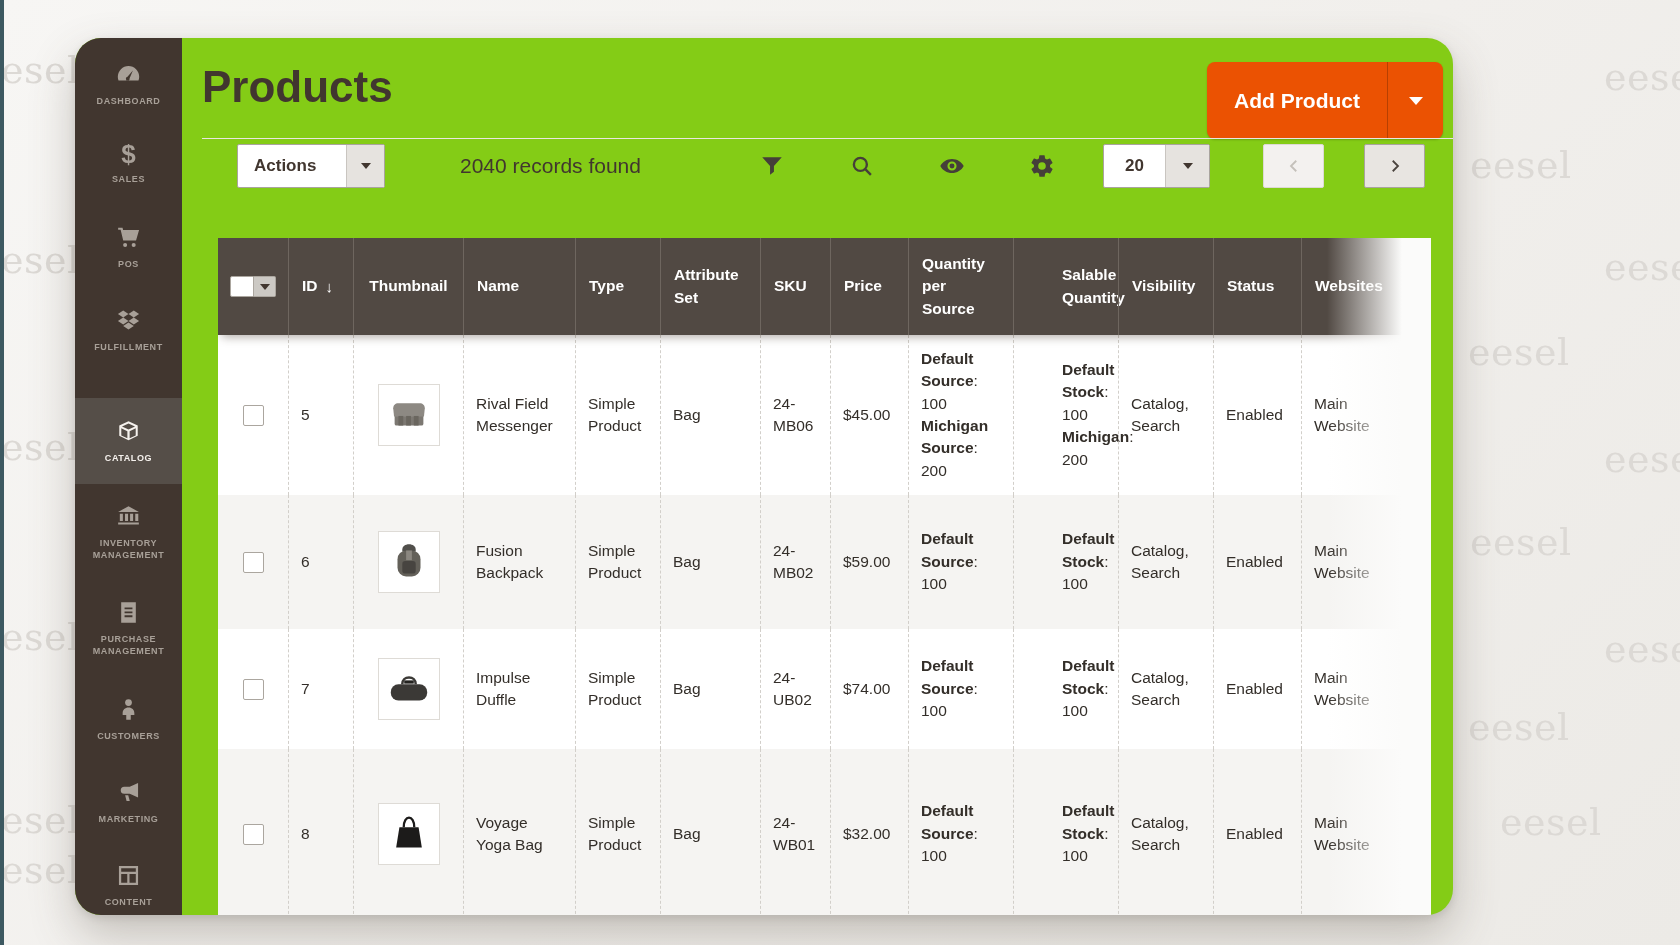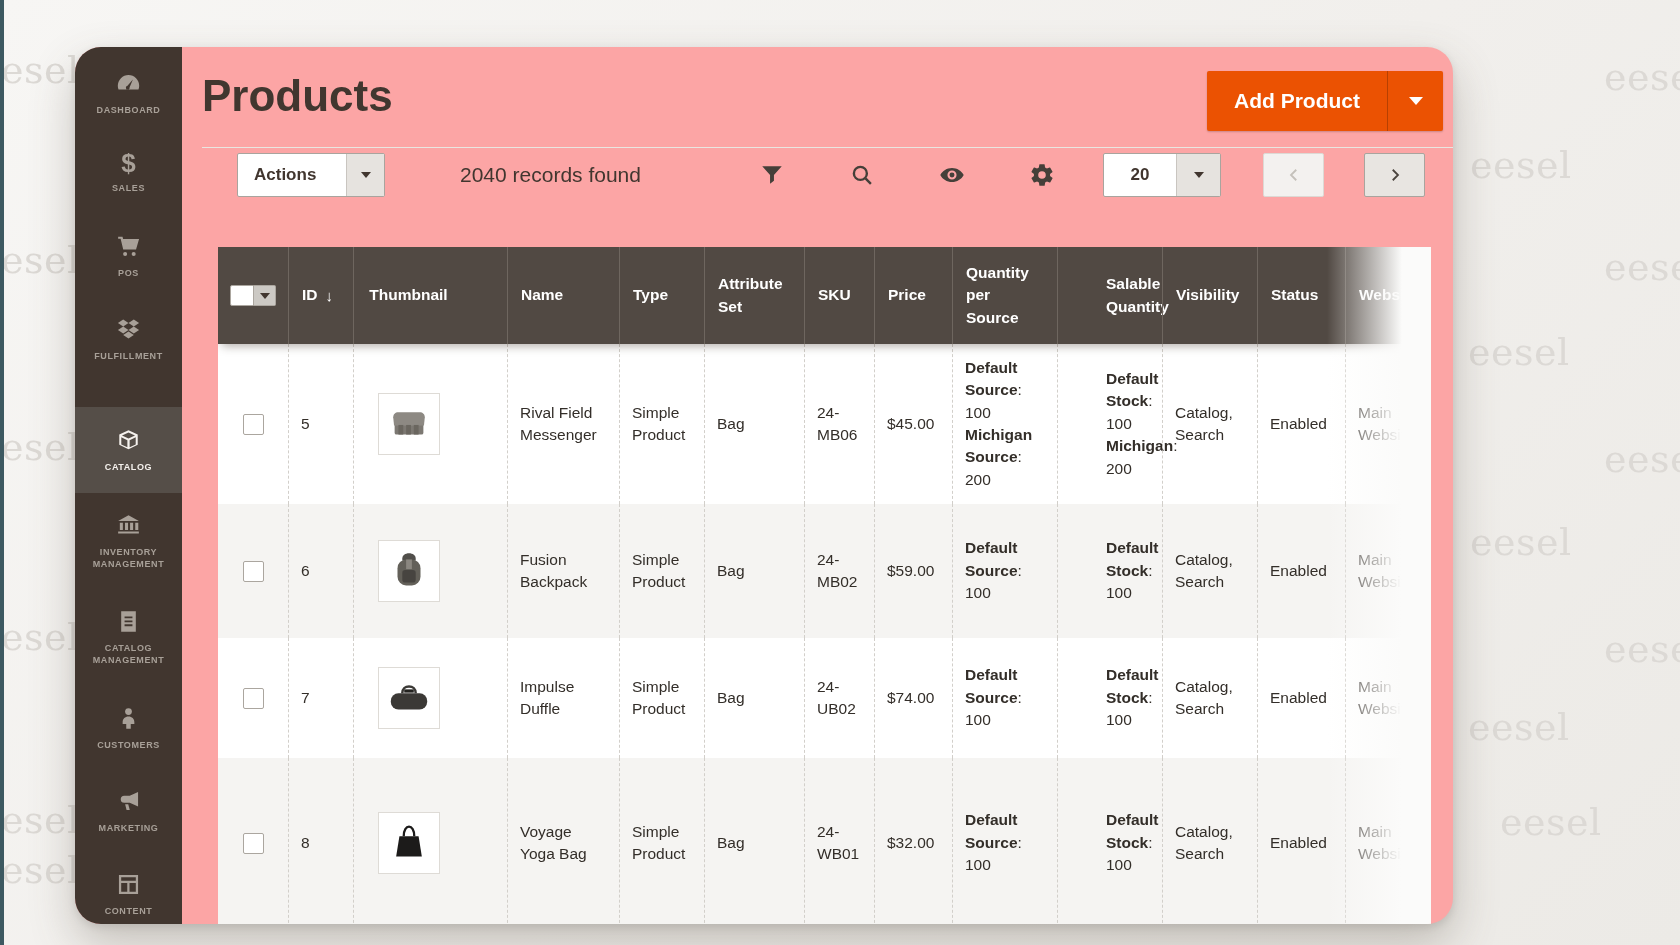--- a/index.html
+++ b/index.html
@@ -12,40 +12,40 @@
   }
   .watermark {
     position:absolute; font-family:"DejaVu Serif", serif;
     font-size:38px; color:#dcd9d5; letter-spacing:.5px; z-index:0;
     user-select:none; white-space:nowrap;
   }
   .edge-strip { position:absolute; left:0; top:0; width:4px; height:100%; background:#3d5961; z-index:2; }
 
   
   .card {
-    position:absolute; left:75px; top:47px; width:1378px; height:877px;
-    background:#fca5a5; border-radius:26px; overflow:hidden; display:flex; z-index:1;
+    position:absolute; left:75px; top:38px; width:1378px; height:877px;
+    background:#84cc16; border-radius:26px; overflow:hidden; display:flex; z-index:1;
     box-shadow:0 20px 45px rgba(90,78,66,.30), 0 3px 8px rgba(0,0,0,.10);
   }
 
   
   .sidebar { width:107px; flex:none; background:var(--sidebar,#41362f); padding-top:6px; display:flex; flex-direction:column; }
   .side-item { display:flex; flex-direction:column; align-items:center; justify-content:center; gap:8px;
     color:#a8a098; cursor:pointer; padding:0 6px; }
   .side-item svg { width:27px; height:27px; flex:none; }
   .side-item .dollar { font-size:26px; font-weight:bold; line-height:24px; }
   .side-item .side-label { font-size:9px; font-weight:bold; letter-spacing:.6px; text-align:center; line-height:1.3; }
   .side-item.active { background:#554e48; color:#f6f2ee; }
 
   
   .main { flex:1; position:relative; }
   .page-title { position:absolute; left:20px; top:24px; font-size:44px; font-weight:700; color:#41362f; }
 
-  .btn-add { position:absolute; top:24px; right:10px; height:60px; display:flex; align-items:stretch;
-    background:var(--accent,#eb5202); border-radius:2px; color:#fff; cursor:pointer;
+  .btn-add { position:absolute; top:24px; right:10px; height:77px; display:flex; align-items:stretch;
+    background:var(--accent,#eb5202); border-radius:8px; color:#fff; cursor:pointer;
     box-shadow:0 1px 2px rgba(0,0,0,.2);text-align:center; }
   .btn-add-main { padding:0 27px; font-size:21px; font-weight:bold; display:flex; align-items:center; }
   .btn-add-toggle { width:56px; border-left:1px solid rgba(0,0,0,.22); display:flex; align-items:center; justify-content:center; }
   .caret { width:0; height:0; border-left:7px solid transparent; border-right:7px solid transparent; border-top:8px solid currentColor; }
   .caret.small { border-left-width:5px; border-right-width:5px; border-top-width:6px; }
 
   .content-divider { position:absolute; left:20px; right:0; top:100px; height:1px; background:#e9e6e1; }
 
   
   .toolbar { position:absolute; left:0; right:0; top:106px; height:44px; }
@@ -54,21 +54,21 @@
   .select-label { display:flex; align-items:center; padding:0 16px; font-size:17px;font-weight:bold; }
   .select-toggle { width:38px; border-left:1px solid #c9c5c0; background:#e6e3df; display:flex; align-items:center; justify-content:center; color:#41362f; }
   .actions-box { left:55px; width:148px; }
   .actions-box .select-label { flex:1; }
   .records { position:absolute; left:278px; top:0; line-height:44px; font-size:21px; color:#41362f; }
 
   .icon-row { position:absolute; left:575px; top:0; width:300px; height:44px; display:flex; align-items:center; justify-content:space-between; }
   .tool-icon { width:30px; height:30px; color:#453f39; cursor:pointer; display:flex; align-items:center; justify-content:center; }
   .tool-icon svg { width:26px; height:26px; }
 
-  .pagesize-box { left:921px; width:118px; }
+  .pagesize-box { left:921px; width:107px; }
   .pagesize-box .select-label { flex:1; justify-content:center; padding:0 10px; }
   .pagesize-box .select-toggle { width:44px; }
 
   .page-btn { position:absolute; top:0; width:61px; height:44px; border-radius:2px;
     display:flex; align-items:center; justify-content:center; cursor:pointer; }
   .page-btn svg { width:18px; height:18px; }
   .page-prev { left:1081px; background:#f3f1ef; border:1px solid #ddd9d4; color:#c4c0ba; }
   .page-next { left:1182px; background:#e8e5e1; border:1px solid #a9a49e; color:#4a433d; }
 
   
@@ -83,21 +83,21 @@
   .tr { display:flex; background:#fff; position:relative; z-index:1; cursor:pointer; }
   .tr:nth-child(even) { background:#f5f4f2; }
   .td { display:flex; align-items:center; padding:10px 12px; font-size:15.5px; line-height:1.45;
     border-left:1px dashed #d2cfca; color:#332e29; }
   .td:first-child { border-left:none; }
   .td .stack div { margin:0; }
 
   .c-select { width:70px; justify-content:center; }
   .c-id { width:65px; }
   .c-thumbnail { width:110px; justify-content:center; }
-  .c-name { width:112px;margin-left:44px; }
+  .c-name { width:112px; }
   .c-type { width:85px; }
   .c-attribute_set { width:100px; }
   .c-sku { width:70px; }
   .c-price { width:78px; }
   .c-qty_per_source { width:105px; }
   .c-salable_quantity { width:105px;padding-left:48px; }
   .c-visibility { width:95px; }
   .c-status { width:88px;text-align:right; }
   .c-websites { width:64px; }
 
@@ -186,21 +186,21 @@
           </svg>
         </span>
         <span class="side-label">INVENTORY MANAGEMENT</span>
       </div>
       <div class="side-item" style="min-height: 96px;">
         <span style="display: flex;">
           <svg viewBox="0 0 24 24" fill="currentColor">
             <path fill-rule="evenodd" d="M5.5 2.8h13v18.4h-13V2.8zm3 4.7h7v1.7h-7V7.5zm0 3.5h7v1.7h-7V11zm0 3.5h7v1.7h-7v-1.7z"></path>
           </svg>
         </span>
-        <span class="side-label">CATALOG MANAGEMENT</span>
+        <span class="side-label">PURCHASE MANAGEMENT</span>
       </div>
       <div class="side-item" style="min-height: 86px;">
         <span style="display: flex;">
           <svg viewBox="0 0 24 24" fill="currentColor">
             <circle cx="12" cy="5.8" r="3"></circle>
             <path d="M12 10.2c-3.1 0-5.2 2-5.2 5.1v1.5H10v4.4h4v-4.4h3.2v-1.5c0-3.1-2.1-5.1-5.2-5.1z"></path>
           </svg>
         </span>
         <span class="side-label">CUSTOMERS</span>
       </div>

